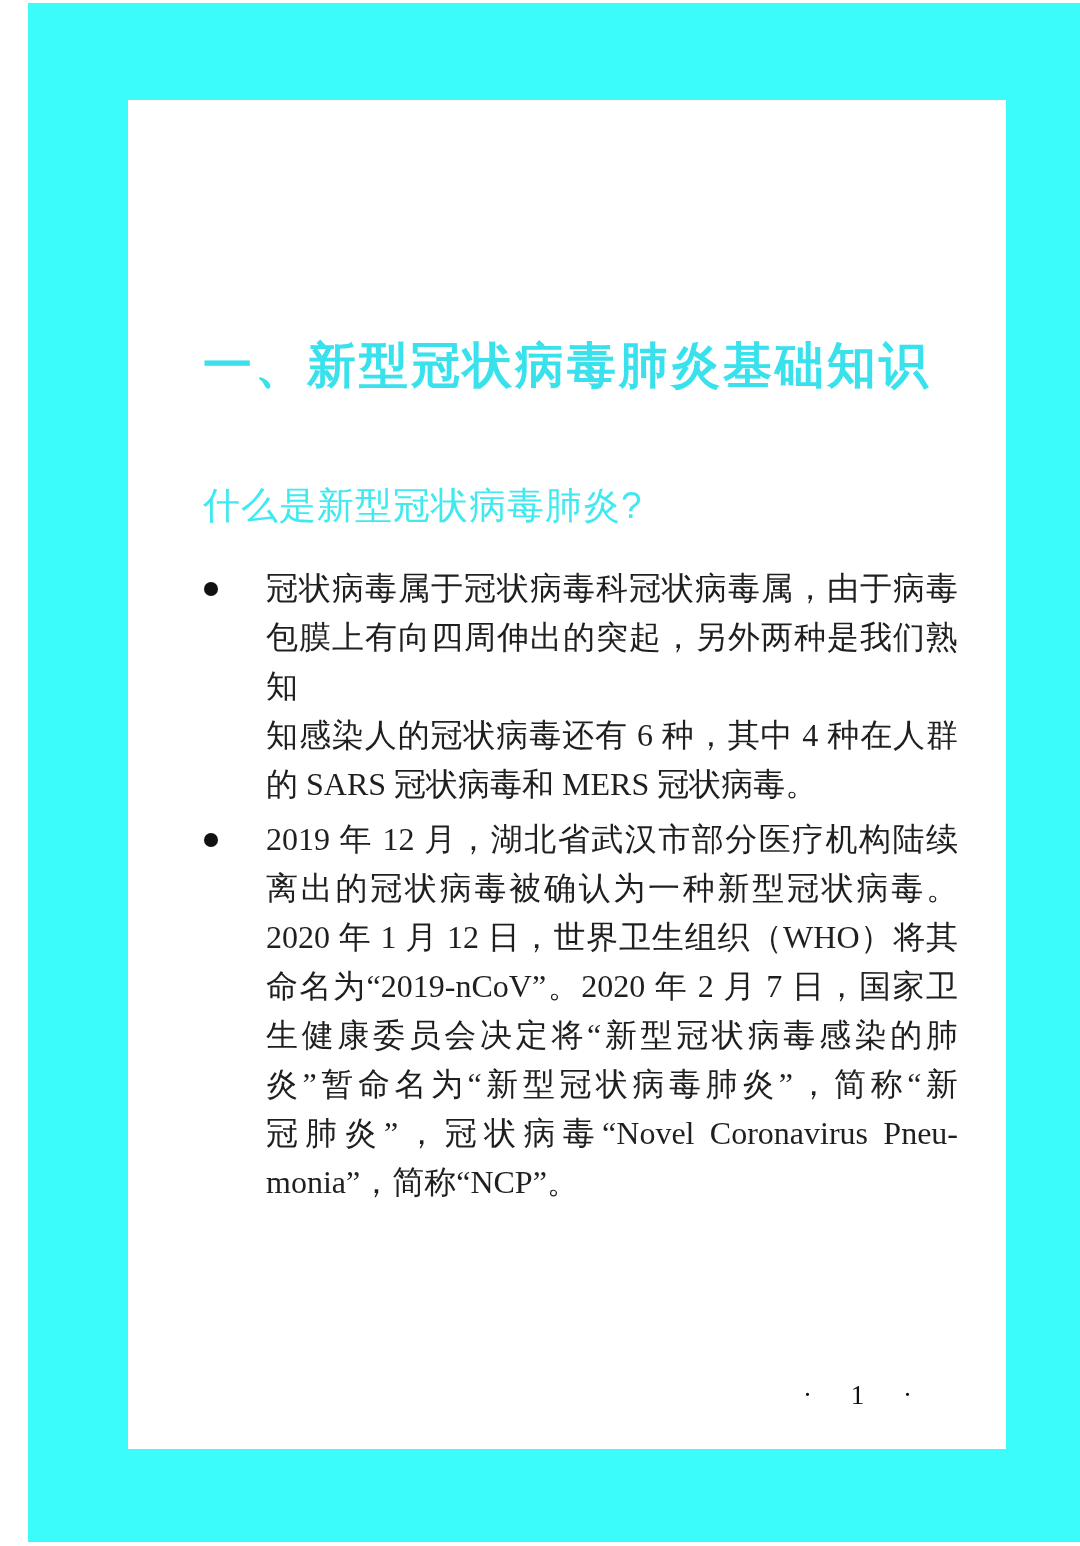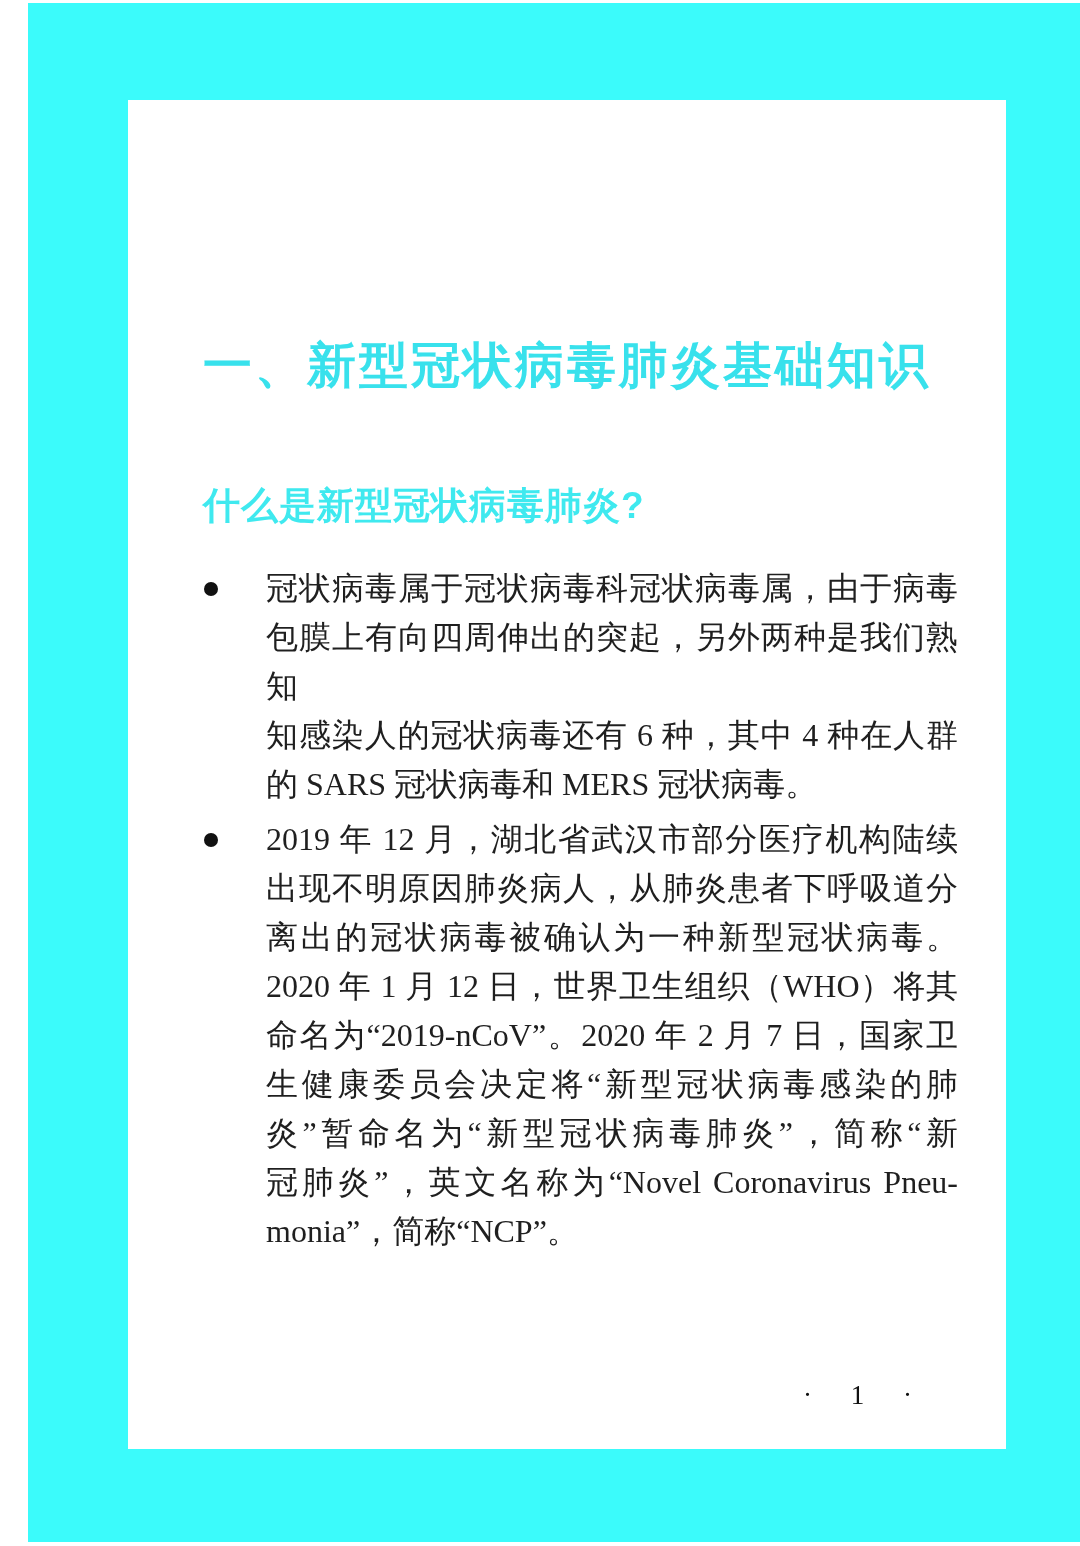--- a/index.html
+++ b/index.html
@@ -28,21 +28,21 @@
     font-family:"Liberation Serif","DejaVu Serif",serif;
     font-weight:bold;
     font-size:49px;
     letter-spacing:3px;
     color:var(--title);
   }
 
   .section-heading{
     position:absolute;left:75px;top:381px;
     font-family:"Liberation Sans","DejaVu Sans",sans-serif;
-    font-weight:bold;
+    font-weight:normal;
     font-size:37px;
     letter-spacing:1px;
     color:var(--subtitle);
   }
 
   .bullets{
     position:absolute;left:138px;top:464px;width:692px;
     color:var(--body);
     font-size:32px;
   }
@@ -85,27 +85,26 @@
         <span class="dot"></span>
         <div class="bline">冠状病毒属于冠状病毒科冠状病毒属，由于病毒</div>
         <div class="bline">包膜上有向四周伸出的突起，另外两种是我们熟知</div>
         <div class="bline">知感染人的冠状病毒还有 6 种，其中 4 种在人群</div>
         <div class="bline last">的 SARS 冠状病毒和 MERS 冠状病毒。</div>
       </div>
 
       <div class="bullet">
         <span class="dot"></span>
         <div class="bline">2019 年 12 月，湖北省武汉市部分医疗机构陆续</div>
-        <div class="bline">出现不明原因肺炎病人，从肺炎患者下呼吸道分</div>
         <div class="bline">离出的冠状病毒被确认为一种新型冠状病毒。</div>
         <div class="bline">2020 年 1 月 12 日，世界卫生组织（WHO）将其</div>
         <div class="bline">命名为“2019-nCoV”。2020 年 2 月 7 日，国家卫</div>
         <div class="bline">生健康委员会决定将“新型冠状病毒感染的肺</div>
         <div class="bline">炎”暂命名为“新型冠状病毒肺炎”，简称“新</div>
-        <div class="bline">冠肺炎”，英文名称为“Novel  Coronavirus  Pneu-</div>
+        <div class="bline">冠肺炎”，冠状病毒“Novel  Coronavirus  Pneu-</div>
         <div class="bline last">monia”，简称“NCP”。</div>
       </div>
 
     </div>
 
     <div class="pageno">· 1 ·</div>
 
   </div>
 </div>
 

